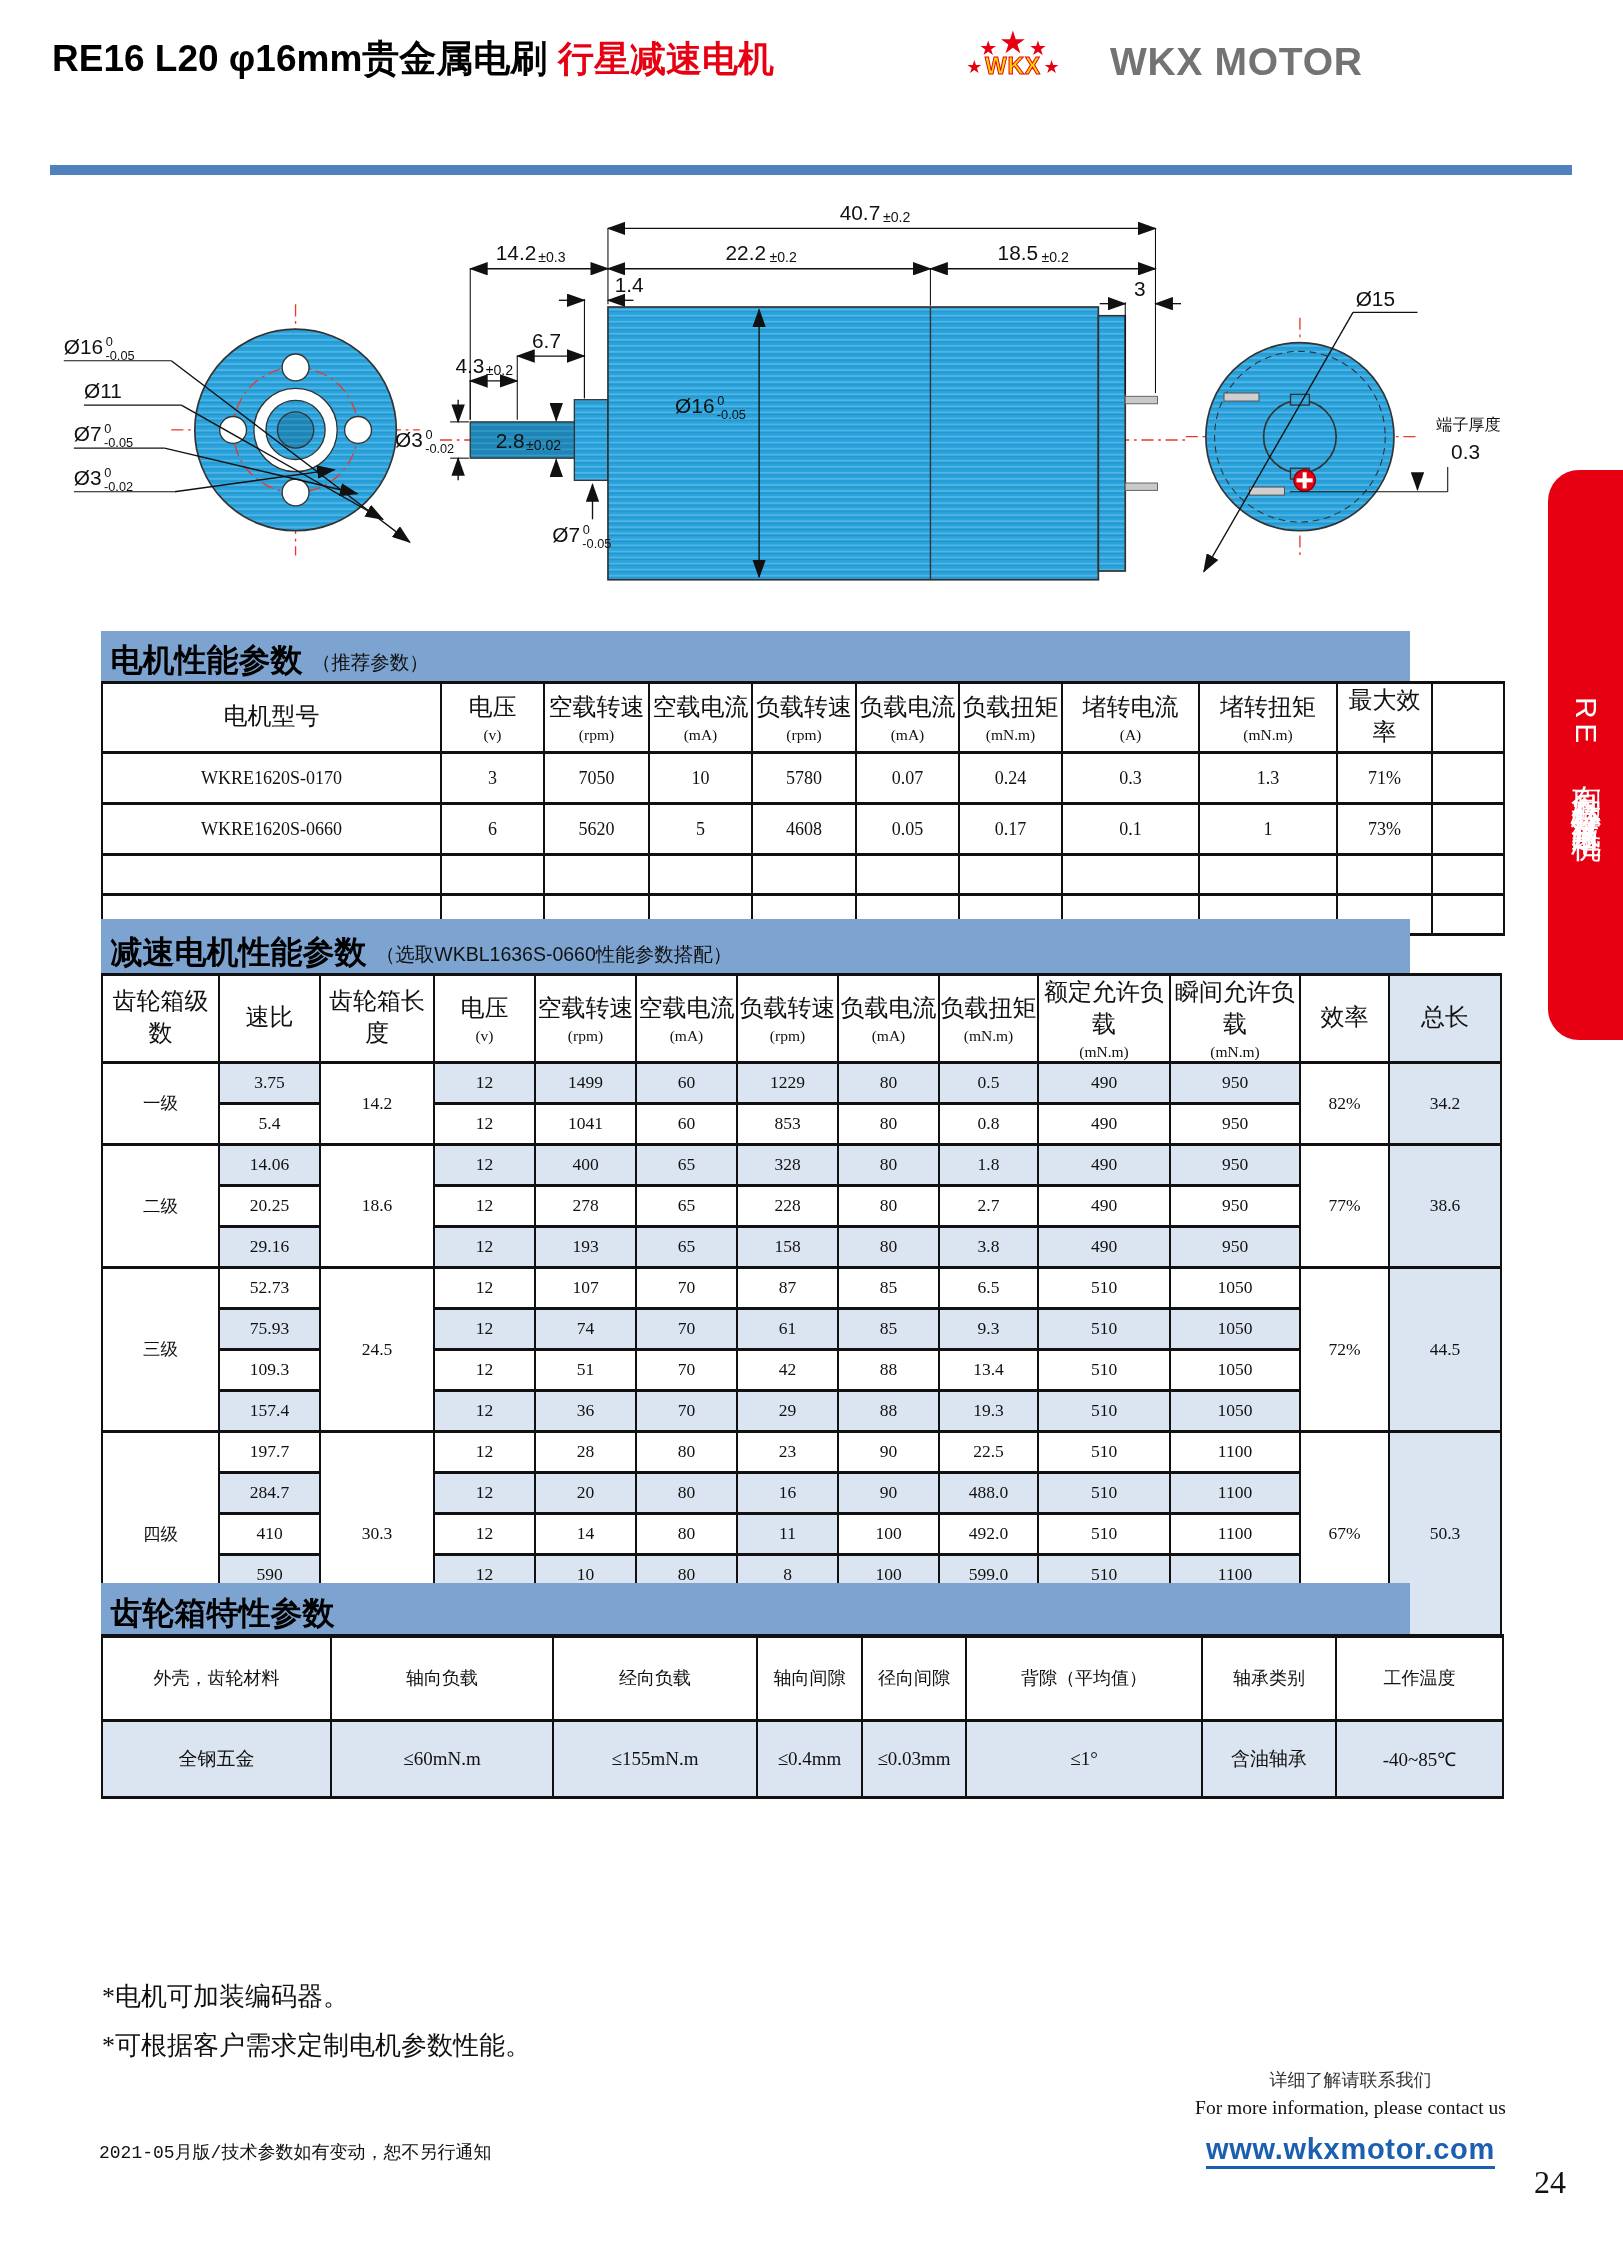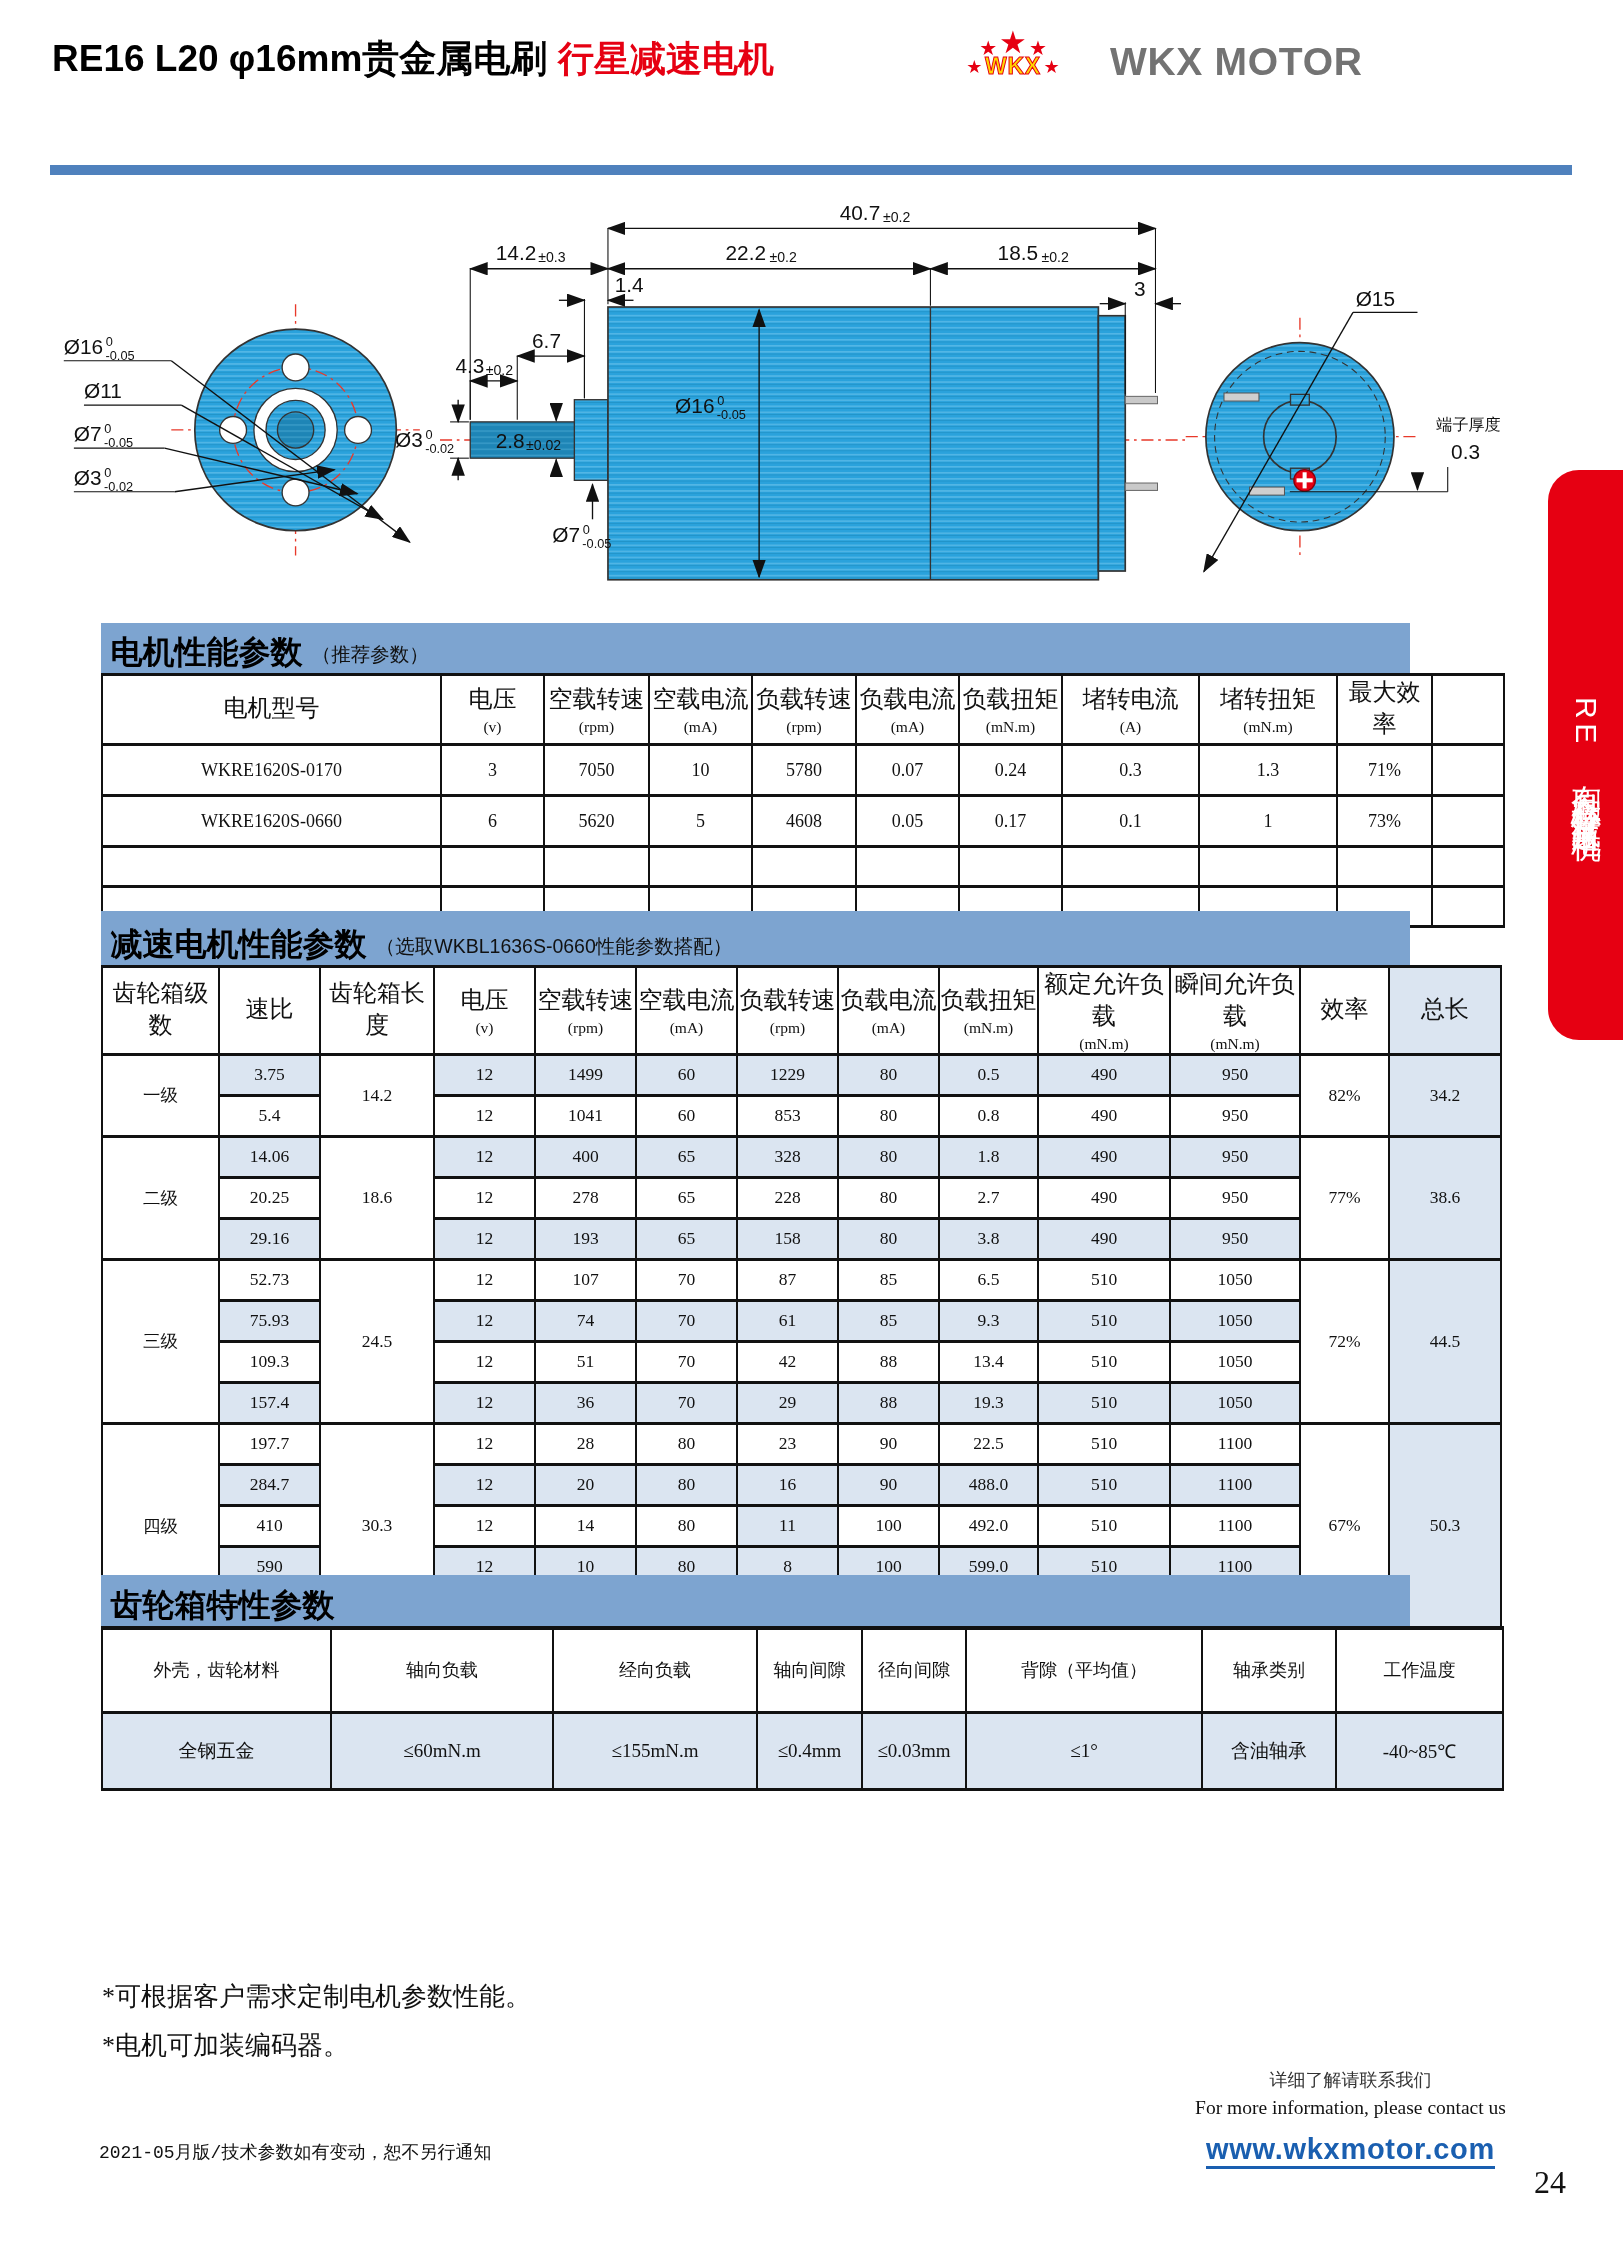--- a/index.html
+++ b/index.html
@@ -23,21 +23,21 @@
                  letter-spacing:4.7px;font-weight:500;}
   
   .drawing{position:absolute;left:47px;top:198px;}
   .drawing text{font-family:"Liberation Sans",sans-serif;font-size:31px;fill:#111;}
   .drawing .tol{font-size:19px;} .drawing .tol2{font-size:21px;}
   .drawing .cjk{font-size:24px;}
   .ext{stroke:#111;stroke-width:1.6;} .dim{stroke:#111;stroke-width:2;}
   .cl{stroke:#e8392a;stroke-width:2;stroke-dasharray:18 7 4 7;fill:none;}
   .oln{stroke:#333;stroke-width:2.5;fill:none;}
   
-  .sec{position:absolute;left:101px;width:1309px;}
+  .sec{position:absolute;left:101px;width:1309px;margin-top:8px;}
   .band{background:#7da4d0;display:flex;align-items:flex-end;gap:9.4px;padding:0 0 5.4px 9.4px;box-sizing:border-box;}
   .bt{font-weight:900;font-size:32px;color:#000;line-height:1;}
   .bs{font-size:19.5px;color:#111;line-height:1.15;padding-bottom:2px;}
   table{border-collapse:collapse;table-layout:fixed;width:100%;}
   td,th{border:2px solid #111;border-top-width:3.4px;border-bottom-width:3.4px;text-align:center;
         vertical-align:middle;font-family:"Liberation Serif",serif;font-weight:400;padding:0;overflow:hidden;}
   th .h1{font-size:24px;font-family:Liberation Serif, serif;} th .h2{font-size:15.5px;margin-top:2.7px;}
   #t1 th{height:67px;} #t1 td{height:48px;font-size:18px;} #t1 tr.empty td{height:37px;}
   #t2 th{height:74px;} #t2 td{height:38px;font-size:17.5px;}
   #t3 th{height:82px;font-size:18px;} #t3 td{height:74px;font-size:19px;}
@@ -626,22 +626,22 @@
             <td class="shade">≤0.03mm</td>
             <td class="shade">≤1°</td>
             <td class="shade">含油轴承</td>
             <td class="shade">-40~85℃</td>
           </tr>
         </tbody>
     </table>
   </section>
 
   <div class="notes">
+    <div>*电机可加装编码器。</div>
     <div>*可根据客户需求定制电机参数性能。</div>
-    <div>*电机可加装编码器。</div>
   </div>
 
   <div class="f-left">2021-05月版/技术参数如有变动，恕不另行通知</div>
   <div class="f-right">
     <div class="f-cn">详细了解请联系我们</div>
     <div class="f-en">For more information, please contact us</div>
     <a class="f-web">www.wkxmotor.com</a>
   </div>
   <div class="pgnum">24</div>
 

